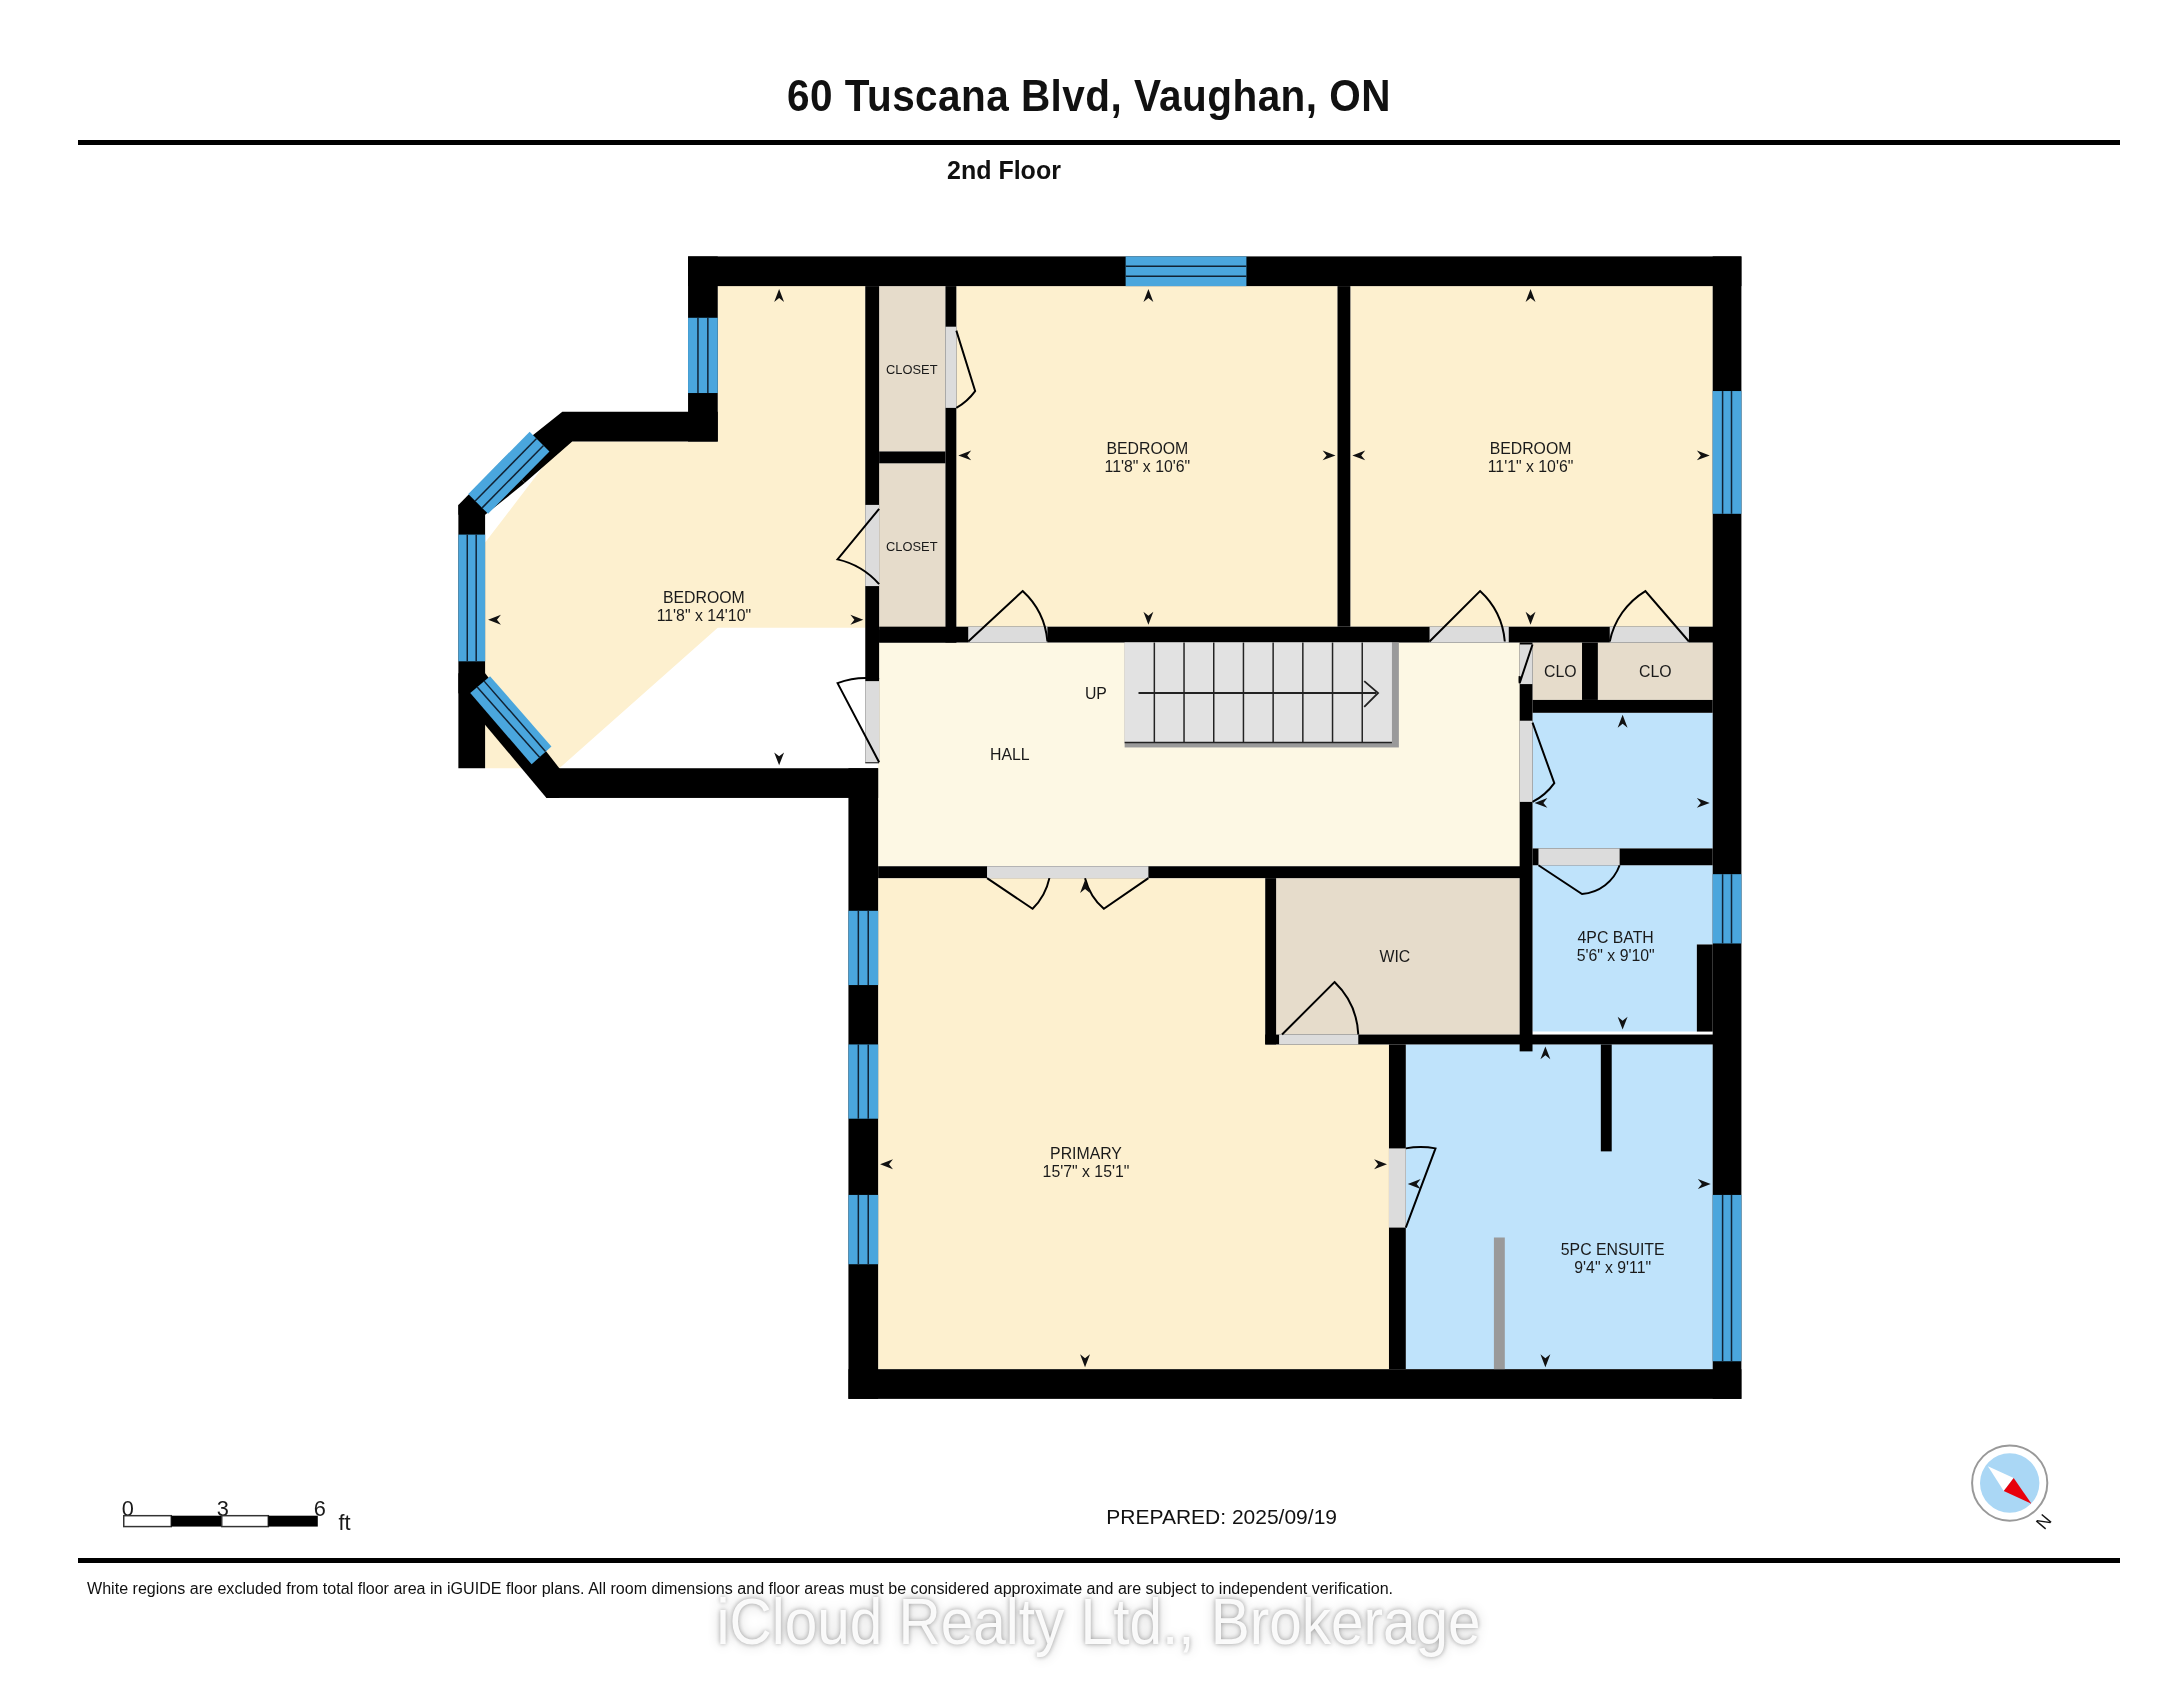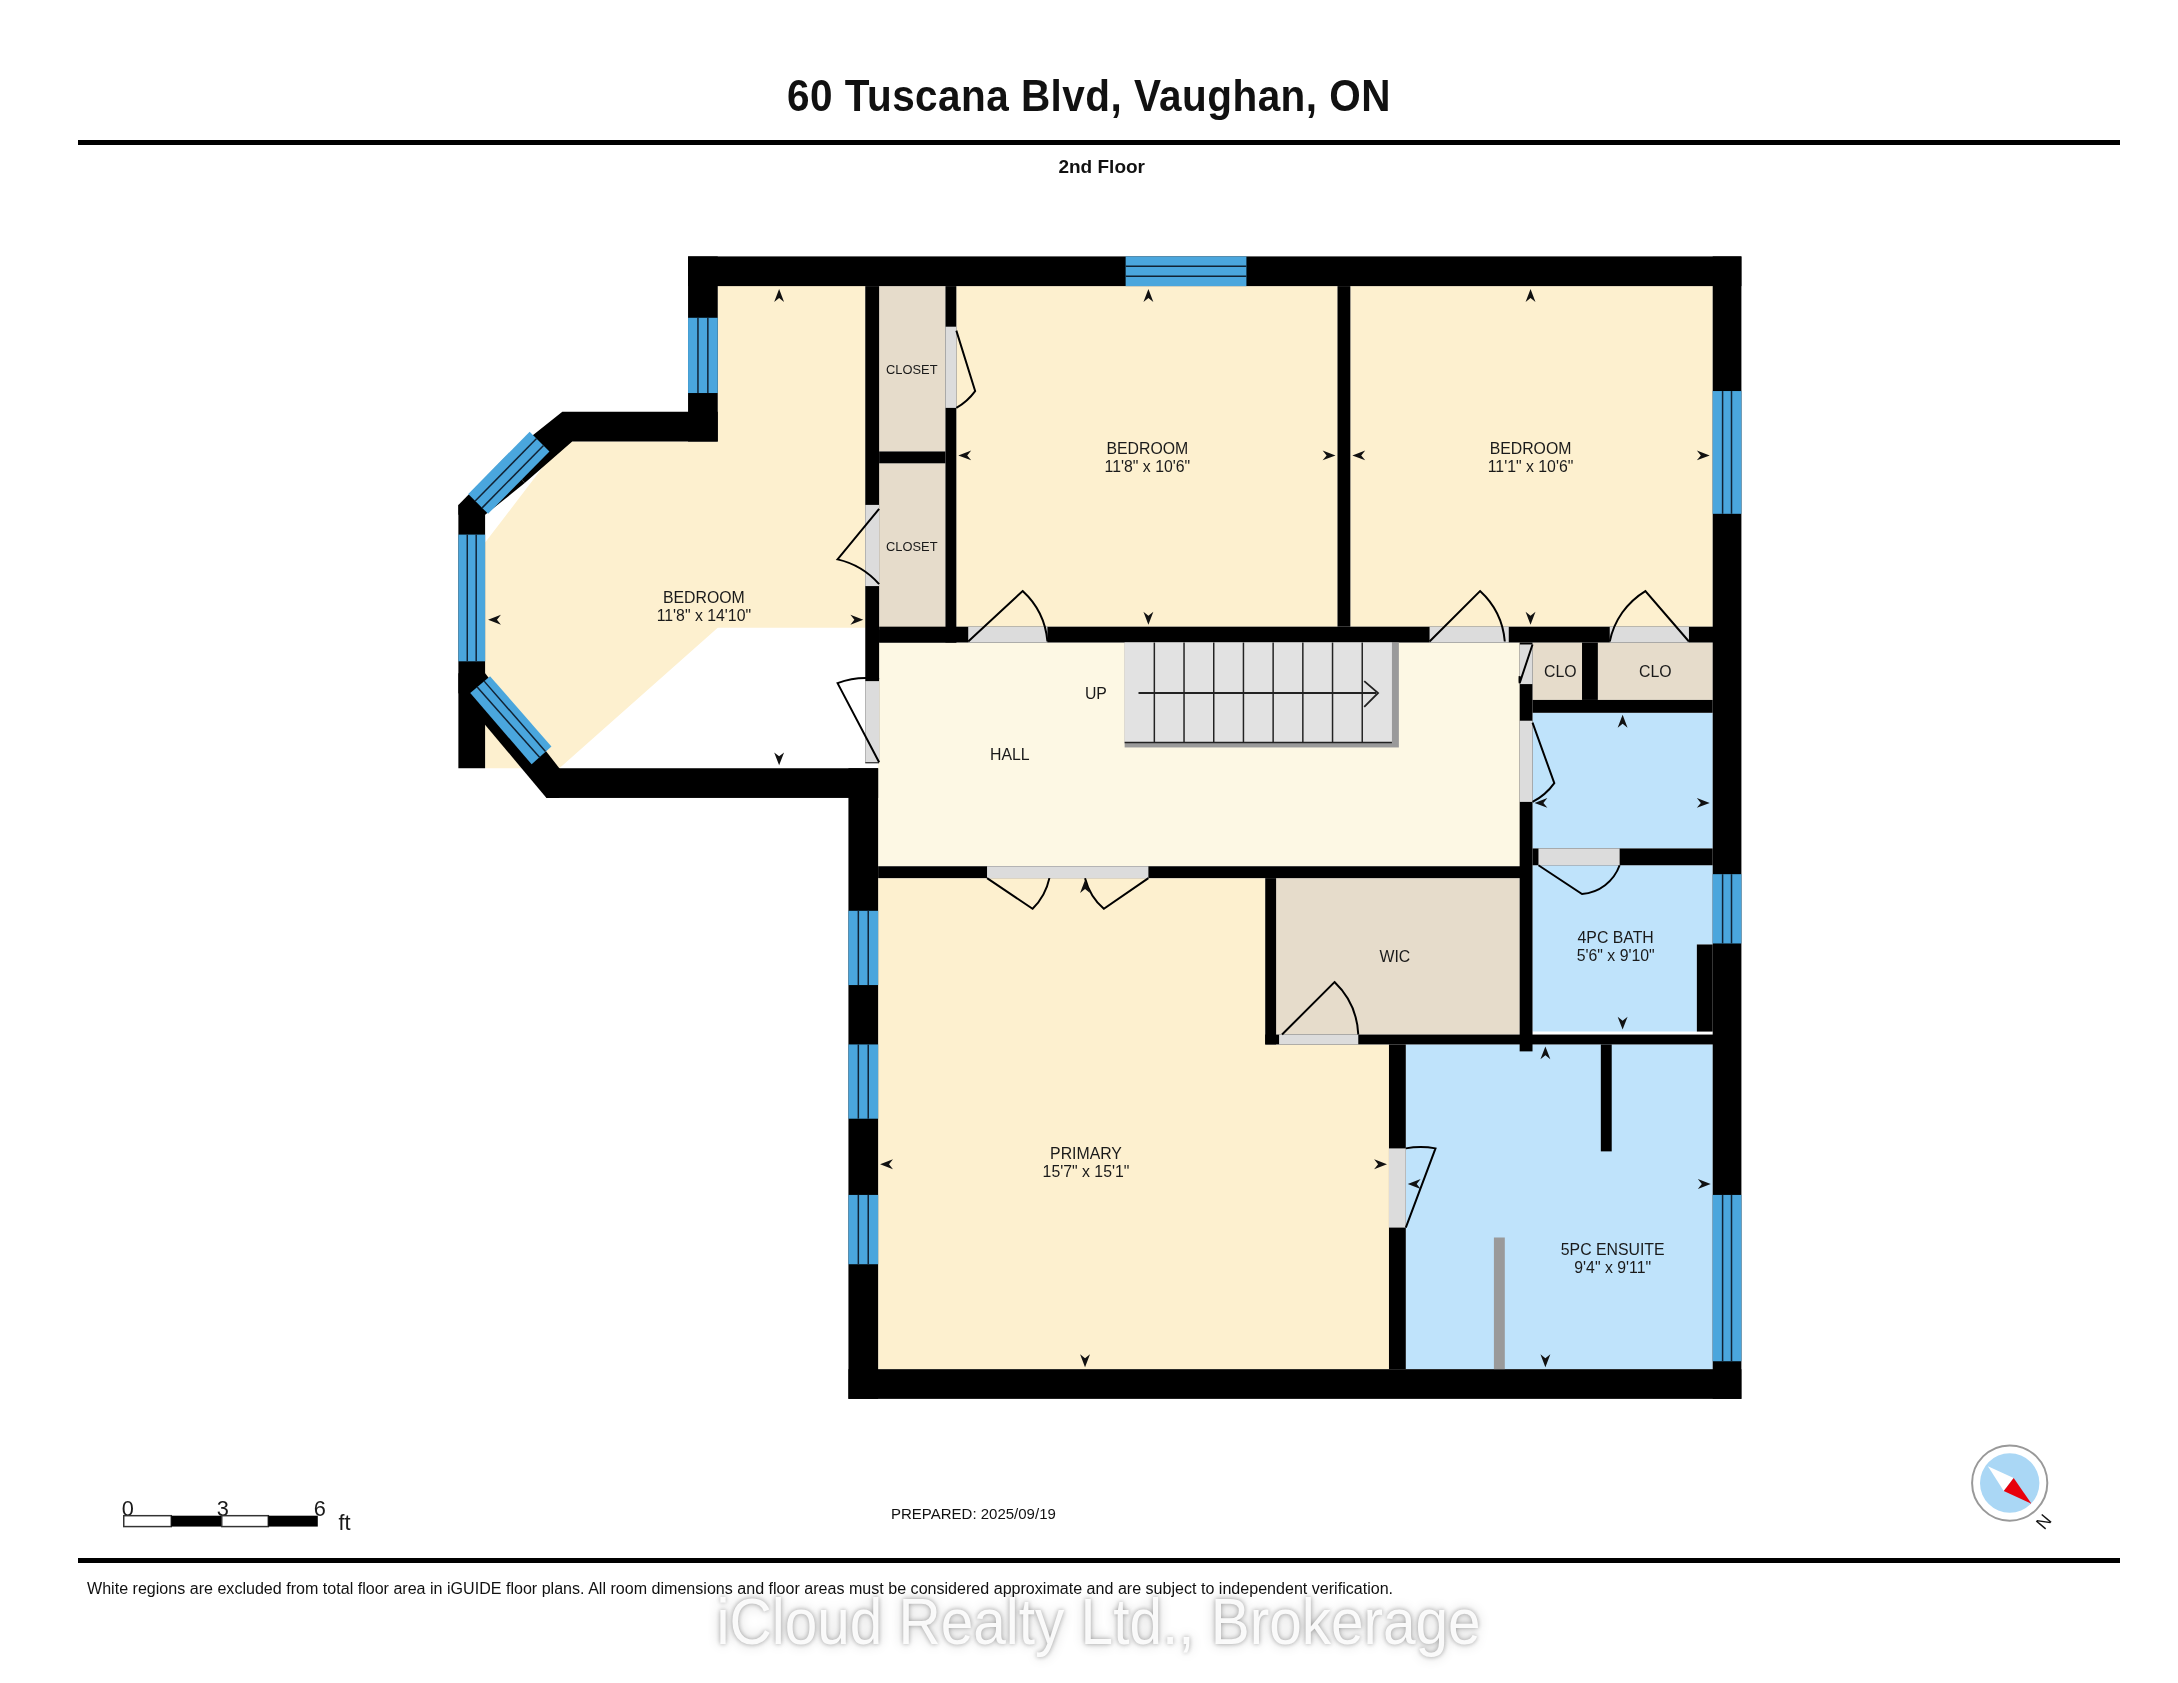--- a/index.html
+++ b/index.html
@@ -1,24 +1,24 @@
 <!DOCTYPE html>
 <html><head>
 <meta charset="utf-8">
 <style>
   html, body { margin:0; padding:0; background:#ffffff; }
   body { width:2178px; height:1683px; position:relative; overflow:hidden; font-family:"Liberation Sans", sans-serif; color:#111; }
   .abs { position:absolute; }
   .title { left:0; width:2178px; top:71px; text-align:center; font-size:44px; font-weight:bold; letter-spacing:0.5px; transform:scaleX(0.92); }
   .rule { left:78px; width:2042px; height:5px; background:#000; }
-  .floor-label { left:947px; width:198px; top:156px; text-align:right; font-size:19px; font-weight:bold; }
+  .floor-label { left:947px; width:198px; top:156px; text-align:left; font-size:25px; font-weight:bold; }
   svg.plan { position:absolute; left:0; top:0; }
   .room-label { font-family:"Liberation Sans", sans-serif; fill:#1a1a1a; text-anchor:middle; }
   .scale-nums { font-size:22px; }
-  .prepared { left:891px; width:446px; top:1505px; text-align:left; font-size:15px; }
+  .prepared { left:891px; width:446px; top:1505px; text-align:right; font-size:21px; }
   .disclaimer { left:87px; top:1578px; font-size:17.3px; transform-origin:left top; transform:scaleX(0.93); white-space:nowrap; }
   .watermark { left:554px; width:1089px; top:1584px; text-align:center; font-size:65px; color:rgba(255,255,255,0.92); text-shadow:0 0 6px rgba(0,0,0,0.35), 0 0 14px rgba(0,0,0,0.2); white-space:nowrap; transform:scaleX(0.9); }
 </style>
 </head>
 <body>
 
 <div class="abs title">60 Tuscana Blvd, Vaughan, ON</div>
 <div class="abs rule" style="top:140px;"></div>
 <div class="abs floor-label">2nd Floor</div>
 

